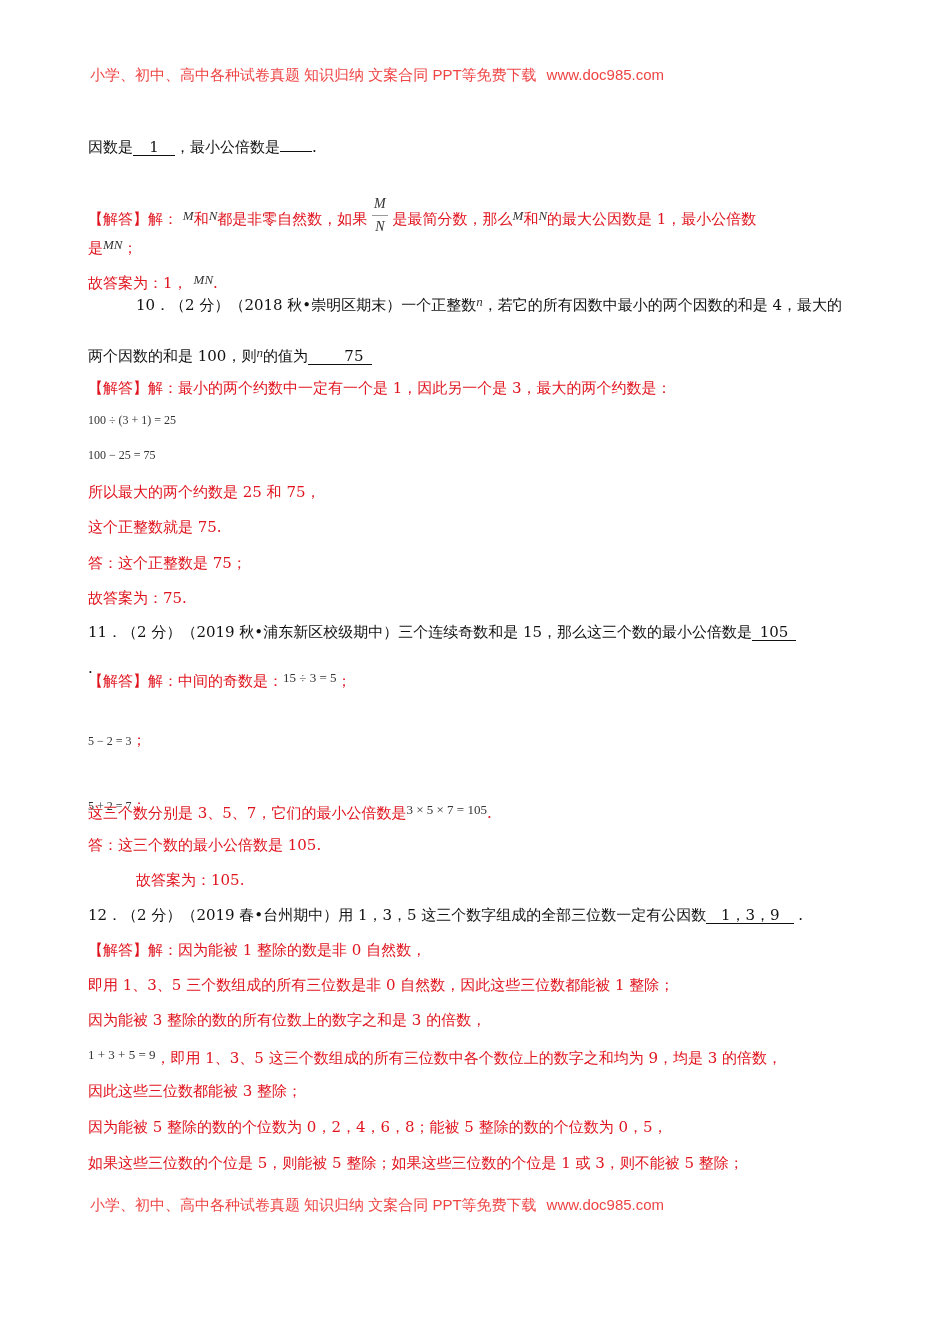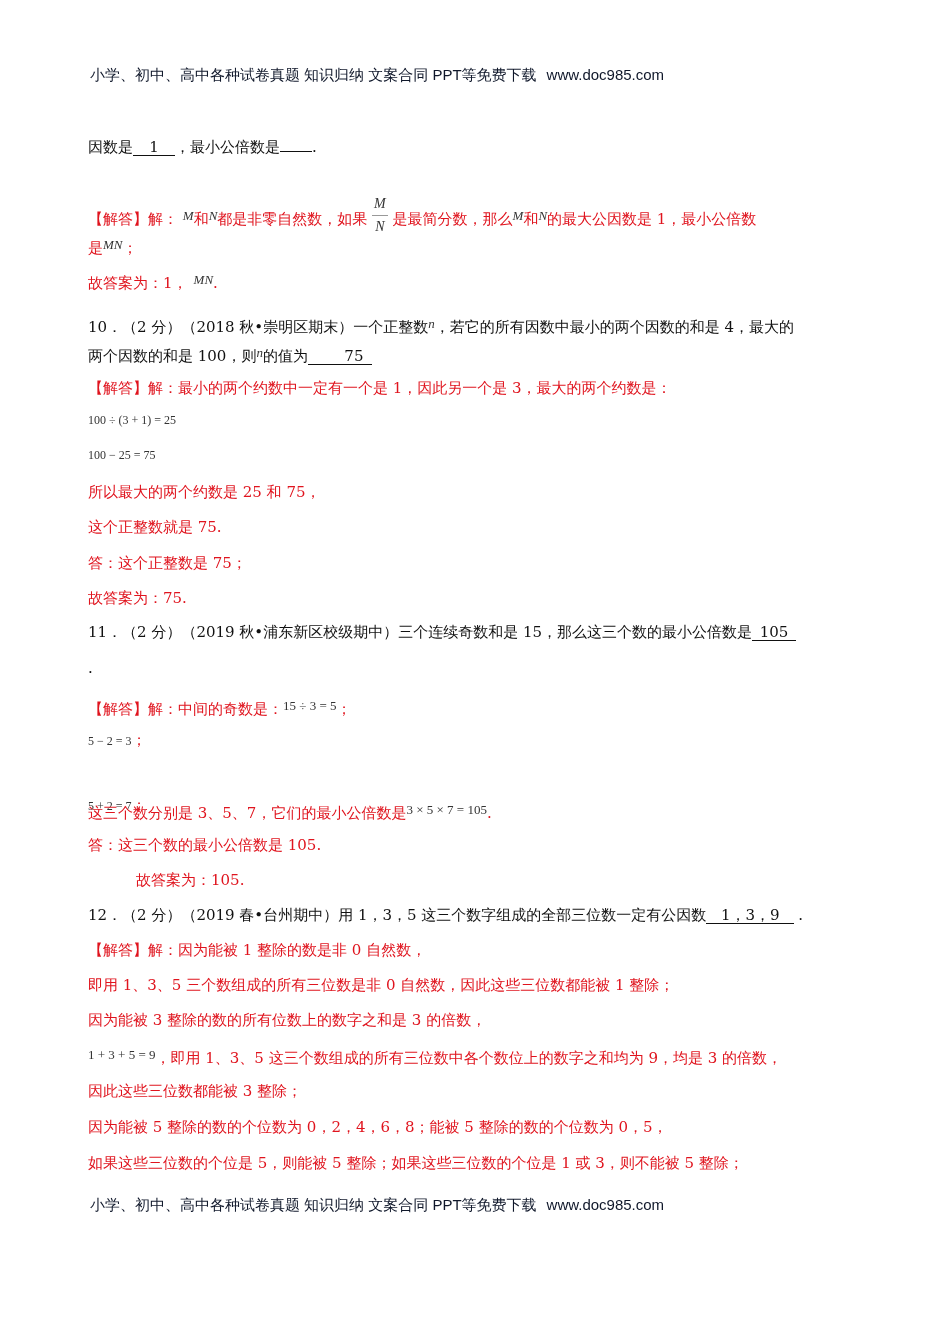--- a/index.html
+++ b/index.html
@@ -1,19 +1,19 @@
 <!DOCTYPE html>
 <html><head>
 <meta charset="utf-8">
 <style>
   html, body { margin: 0; padding: 0; background: #ffffff; }
   body { width: 950px; height: 1344px; position: relative; overflow: hidden;
          font-family: "DejaVu Serif", "Liberation Serif", serif; color: #111; }
   .header, .footer { position: absolute; left: 0; width: 754px; text-align: center;
-         font-family: "Liberation Sans", "DejaVu Sans", sans-serif; font-size: 15px; color: #0f172a; }
+         font-family: "Liberation Sans", "DejaVu Sans", sans-serif; font-size: 15px; color: #ef4444; }
   .header { top: 66px; }
   .footer { top: 1196px; }
   .hdr-url { margin-left: 10px; }
   .line { position: absolute; left: 88px; font-size: 15px; white-space: nowrap; line-height: 20px; }
   .red { color: #e0141e; }
   .math { font-family: "Liberation Serif", "DejaVu Serif", serif; color: #333; font-size: 12px; }
   .math.i { font-style: italic; }
   .math.small { font-size: 13px; vertical-align: 4px; }
   .blank { display: inline-block; border-bottom: 1px solid #111; text-align: center; line-height: 16px; }
   .frac { display: inline-block; vertical-align: middle; text-align: center; position: relative; top: -4px; }
@@ -39,39 +39,39 @@
 </div>
 
 <div class="line red" style="top:235px;">
   <span>是</span><span class="math i small">MN</span><span>；</span>
 </div>
 
 <div class="line red" style="top:270px;">
   <span>故答案为：1，</span><span class="math i small" style="margin-left:6px;">MN</span><span>.</span>
 </div>
 
-<div class="line" style="top:314px;">
+<div class="line" style="top:292px;margin-left:48px;">
   <span>10．（2 分）（2018 秋•崇明区期末）一个正整数</span><span class="math i small">n</span><span>，若它的所有因数中最小的两个因数的和是 4，最大的</span>
 </div>
 <div class="line" style="top:343px;">
   <span>两个因数的和是 100，则</span><span class="math i small">n</span><span>的值为</span><span class="blank" style="width:36px;padding-left:28px;">75</span>
 </div>
 <div class="line red" style="top:378px;">【解答】解：最小的两个约数中一定有一个是 1，因此另一个是 3，最大的两个约数是：</div>
 <div class="line math" style="top:410px;">100 ÷ (3 + 1) = 25</div>
 <div class="line math" style="top:445px;">100 − 25 = 75</div>
 <div class="line red" style="top:482px;">所以最大的两个约数是 25 和 75，</div>
 <div class="line red" style="top:517px;">这个正整数就是 75.</div>
 <div class="line red" style="top:553px;">答：这个正整数是 75；</div>
 <div class="line red" style="top:588px;">故答案为：75.</div>
 
 <div class="line" style="top:622px;">
   <span>11．（2 分）（2019 秋•浦东新区校级期中）三个连续奇数和是 15，那么这三个数的最小公倍数是</span><span class="blank" style="width:44px;">105</span>
 </div>
 <div class="line" style="top:658px;">.</div>
-<div class="line red" style="top:696px;">
+<div class="line red" style="top:668px;">
   <span>【解答】解：中间的奇数是：</span><span class="math small">15 ÷ 3 = 5</span><span>；</span>
 </div>
 <div class="line" style="top:730px;">
   <span class="math">5 − 2 = 3</span><span class="red">；</span>
 </div>
 <div class="line" style="top:763px;margin-top:32px;">
   <span class="math">5 + 2 = 7</span><span class="red">；</span>
 </div>
 <div class="line red" style="top:800px;">
   <span>这三个数分别是 3、5、7，它们的最小公倍数是</span><span class="math small">3 × 5 × 7 = 105</span><span>.</span>

